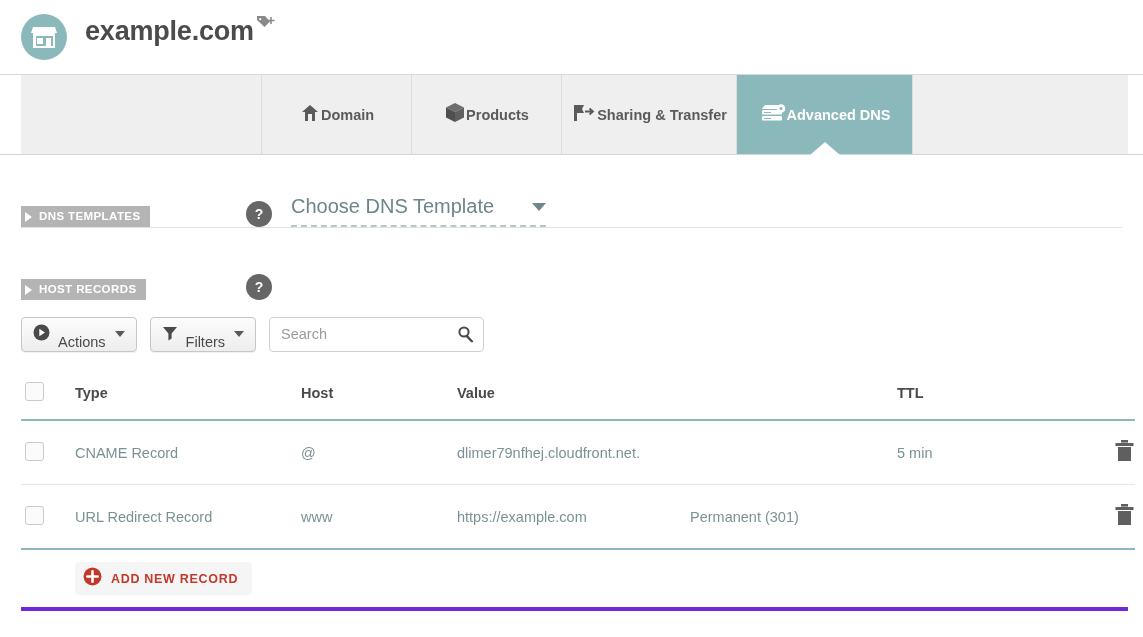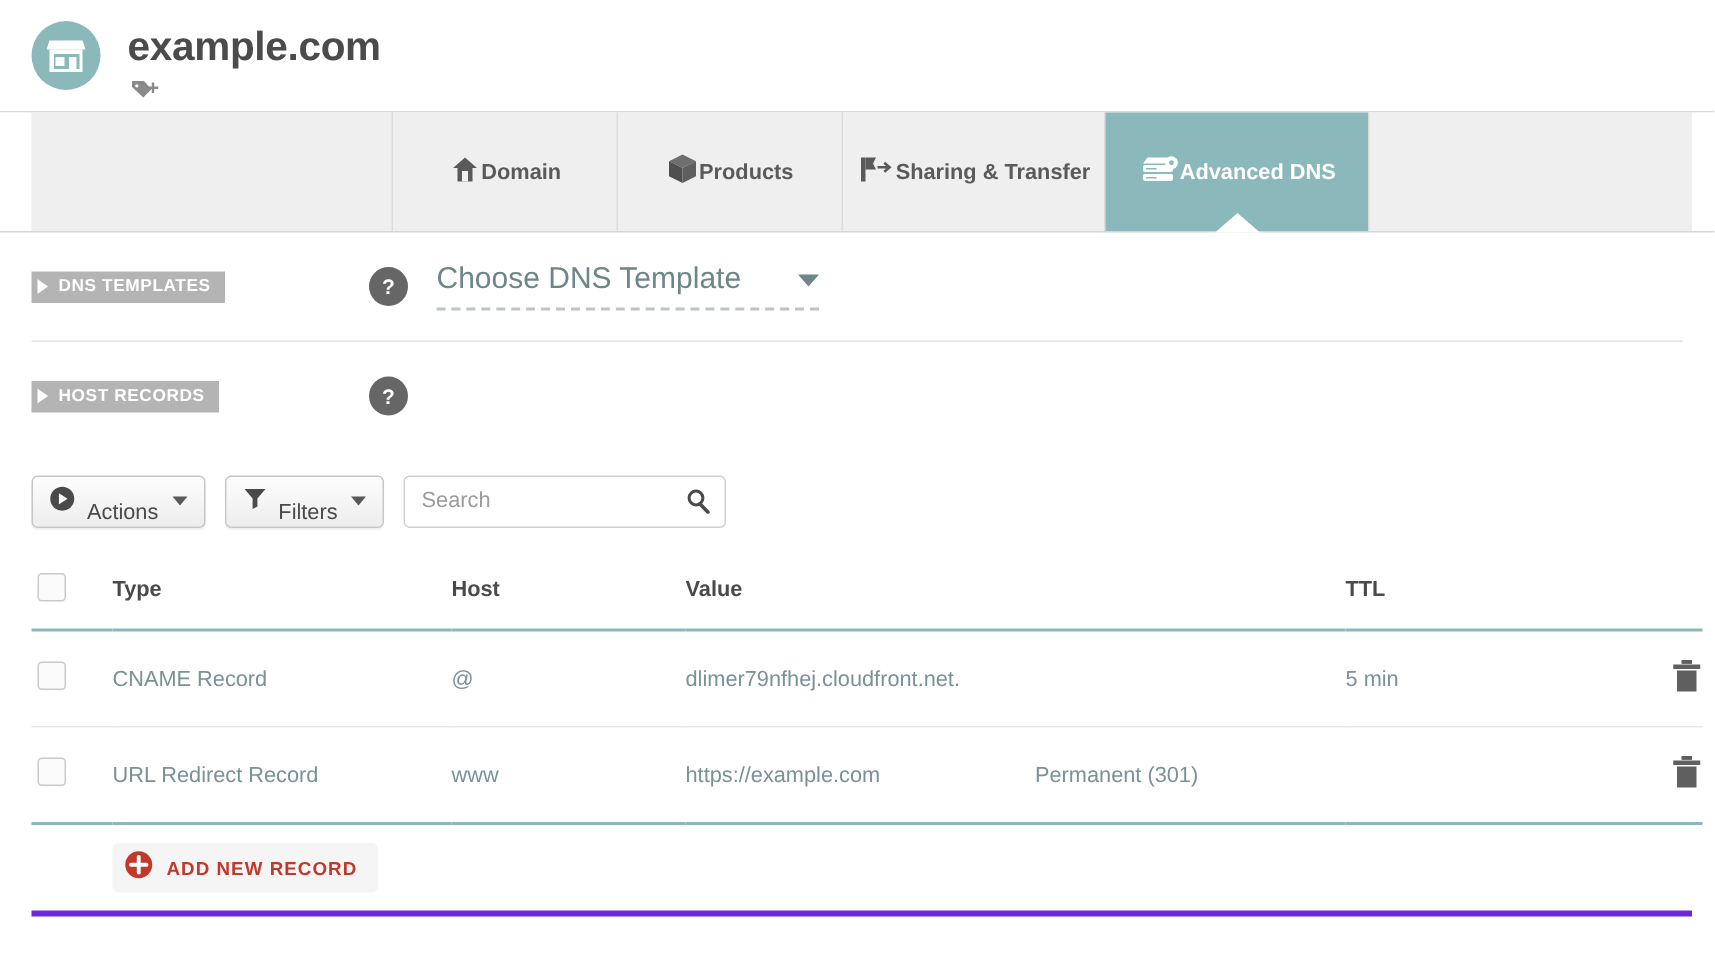--- a/index.html
+++ b/index.html
@@ -32,21 +32,21 @@
     background: #8bb9bb;
     flex: 0 0 auto;
     display: flex;
     align-items: center;
     justify-content: center;
     margin-top: 2px;
   }
   .title-block {
     margin-left: 18px;
     display: flex;
-    flex-direction: column;
+    flex-direction: row;
   }
   .domain-title {
     font-size: 27px;
     font-weight: bold;
     color: #4b4b4b;
     line-height: 38px;
     letter-spacing: -0.2px;
   }
   .tag-add {
     margin-top: 1px;
@@ -117,21 +117,21 @@
   }
   .tab-blank-right { flex: 1 1 auto; background: #efefef; border-left: 1px solid #dcdcdc; }
   .tabbar-right-pad { width: 15px; background: #ffffff; }
 
   
   .section {
     padding: 0 21px;
   }
   .section-row {
     display: flex;
-    align-items: center;
+    align-items: flex-end;
     height: 72px;
   }
   .ribbon {
     position: relative;
     background: #b4b4b4;
     color: #ffffff;
     font-size: 11.5px;
     font-weight: bold;
     letter-spacing: 0.4px;
     height: 21px;

